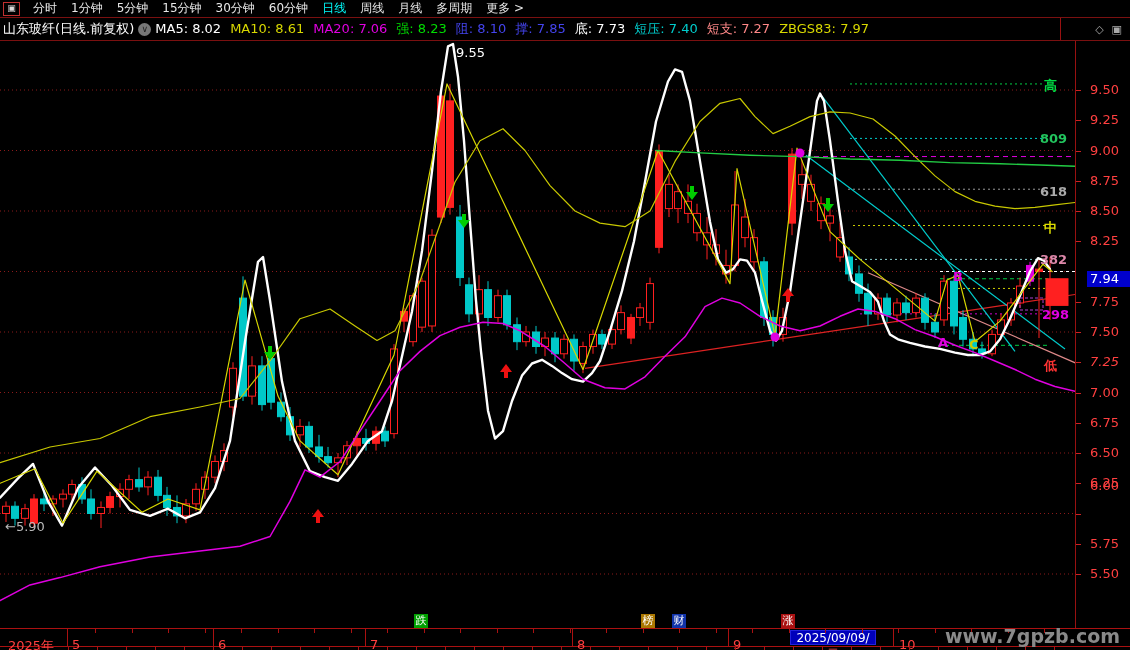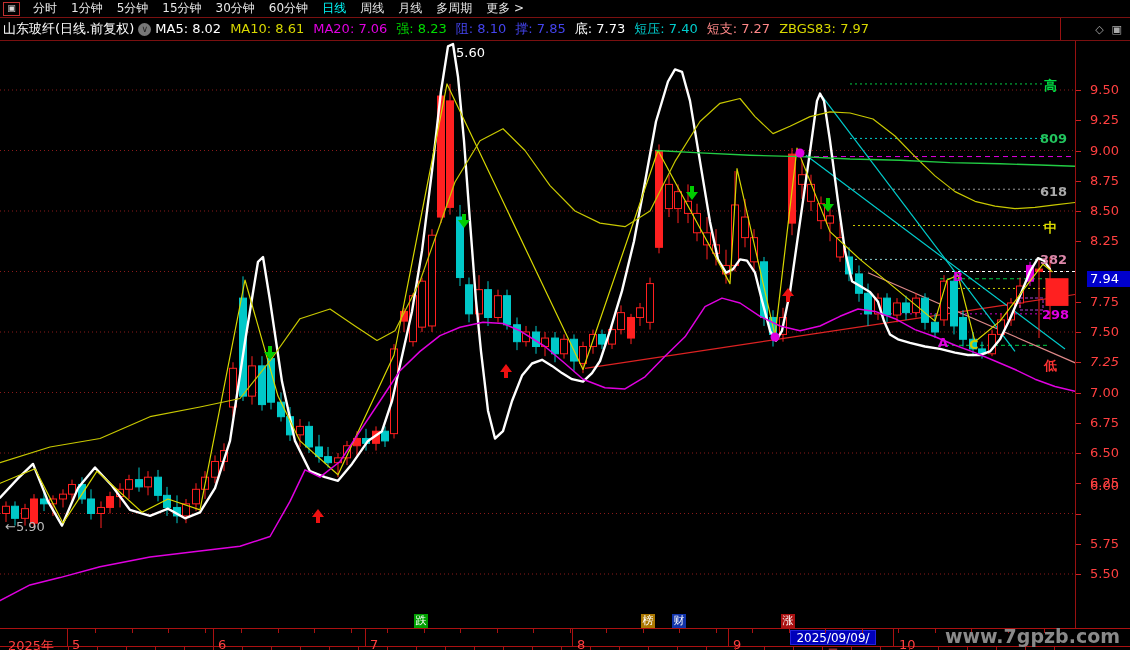--- a/index.html
+++ b/index.html
@@ -615,21 +615,21 @@
     <div id="fib-wrap">
         <div class="fib-label" style="left: 1044px; top: 36px; color: rgb(0, 221, 68);">高</div>
         <div class="fib-label" style="left: 1040px; top: 90px; color: #22c55e;">809</div>
         <div class="fib-label" style="left: 1040px; top: 143px; color: rgb(170, 170, 170);">618</div>
         <div class="fib-label" style="left: 1044px; top: 178px; color: rgb(221, 221, 0);">中</div>
         <div class="fib-label" style="left: 1040px; top: 211px; color: rgb(221, 136, 170);">382</div>
         <div class="fib-label" style="left: 1042px; top: 266px; color: rgb(224, 0, 224);">298</div>
         <div class="fib-label" style="left: 1044px; top: 316px; color: rgb(255, 51, 51);">低</div>
       </div>
     <div id="anno-wrap">
-        <div class="chart-text" style="left: 456px; top: 4px; color: rgb(255, 255, 255);">5.60</div>
+        <div class="chart-text" style="left: 456px; top: 4px; color: rgb(255, 255, 255);">9.55</div>
         <div class="chart-text" style="left: 5px; top: 478px; color: rgb(187, 187, 187);">←5.90</div>
       </div>
   </div>
 
   <div id="timeline">
     <div id="date-box" style="left: 790px; width: 86px;"><span>2025/09/09/</span><span class="day">二</span></div>
   <div class="month-label" style="left: 8px;">2025年</div>
       <div class="month-label" style="left: 72px;">5</div>
       <div class="month-sep" style="left: 67px;"></div>
       <div class="month-label" style="left: 218px;">6</div>

